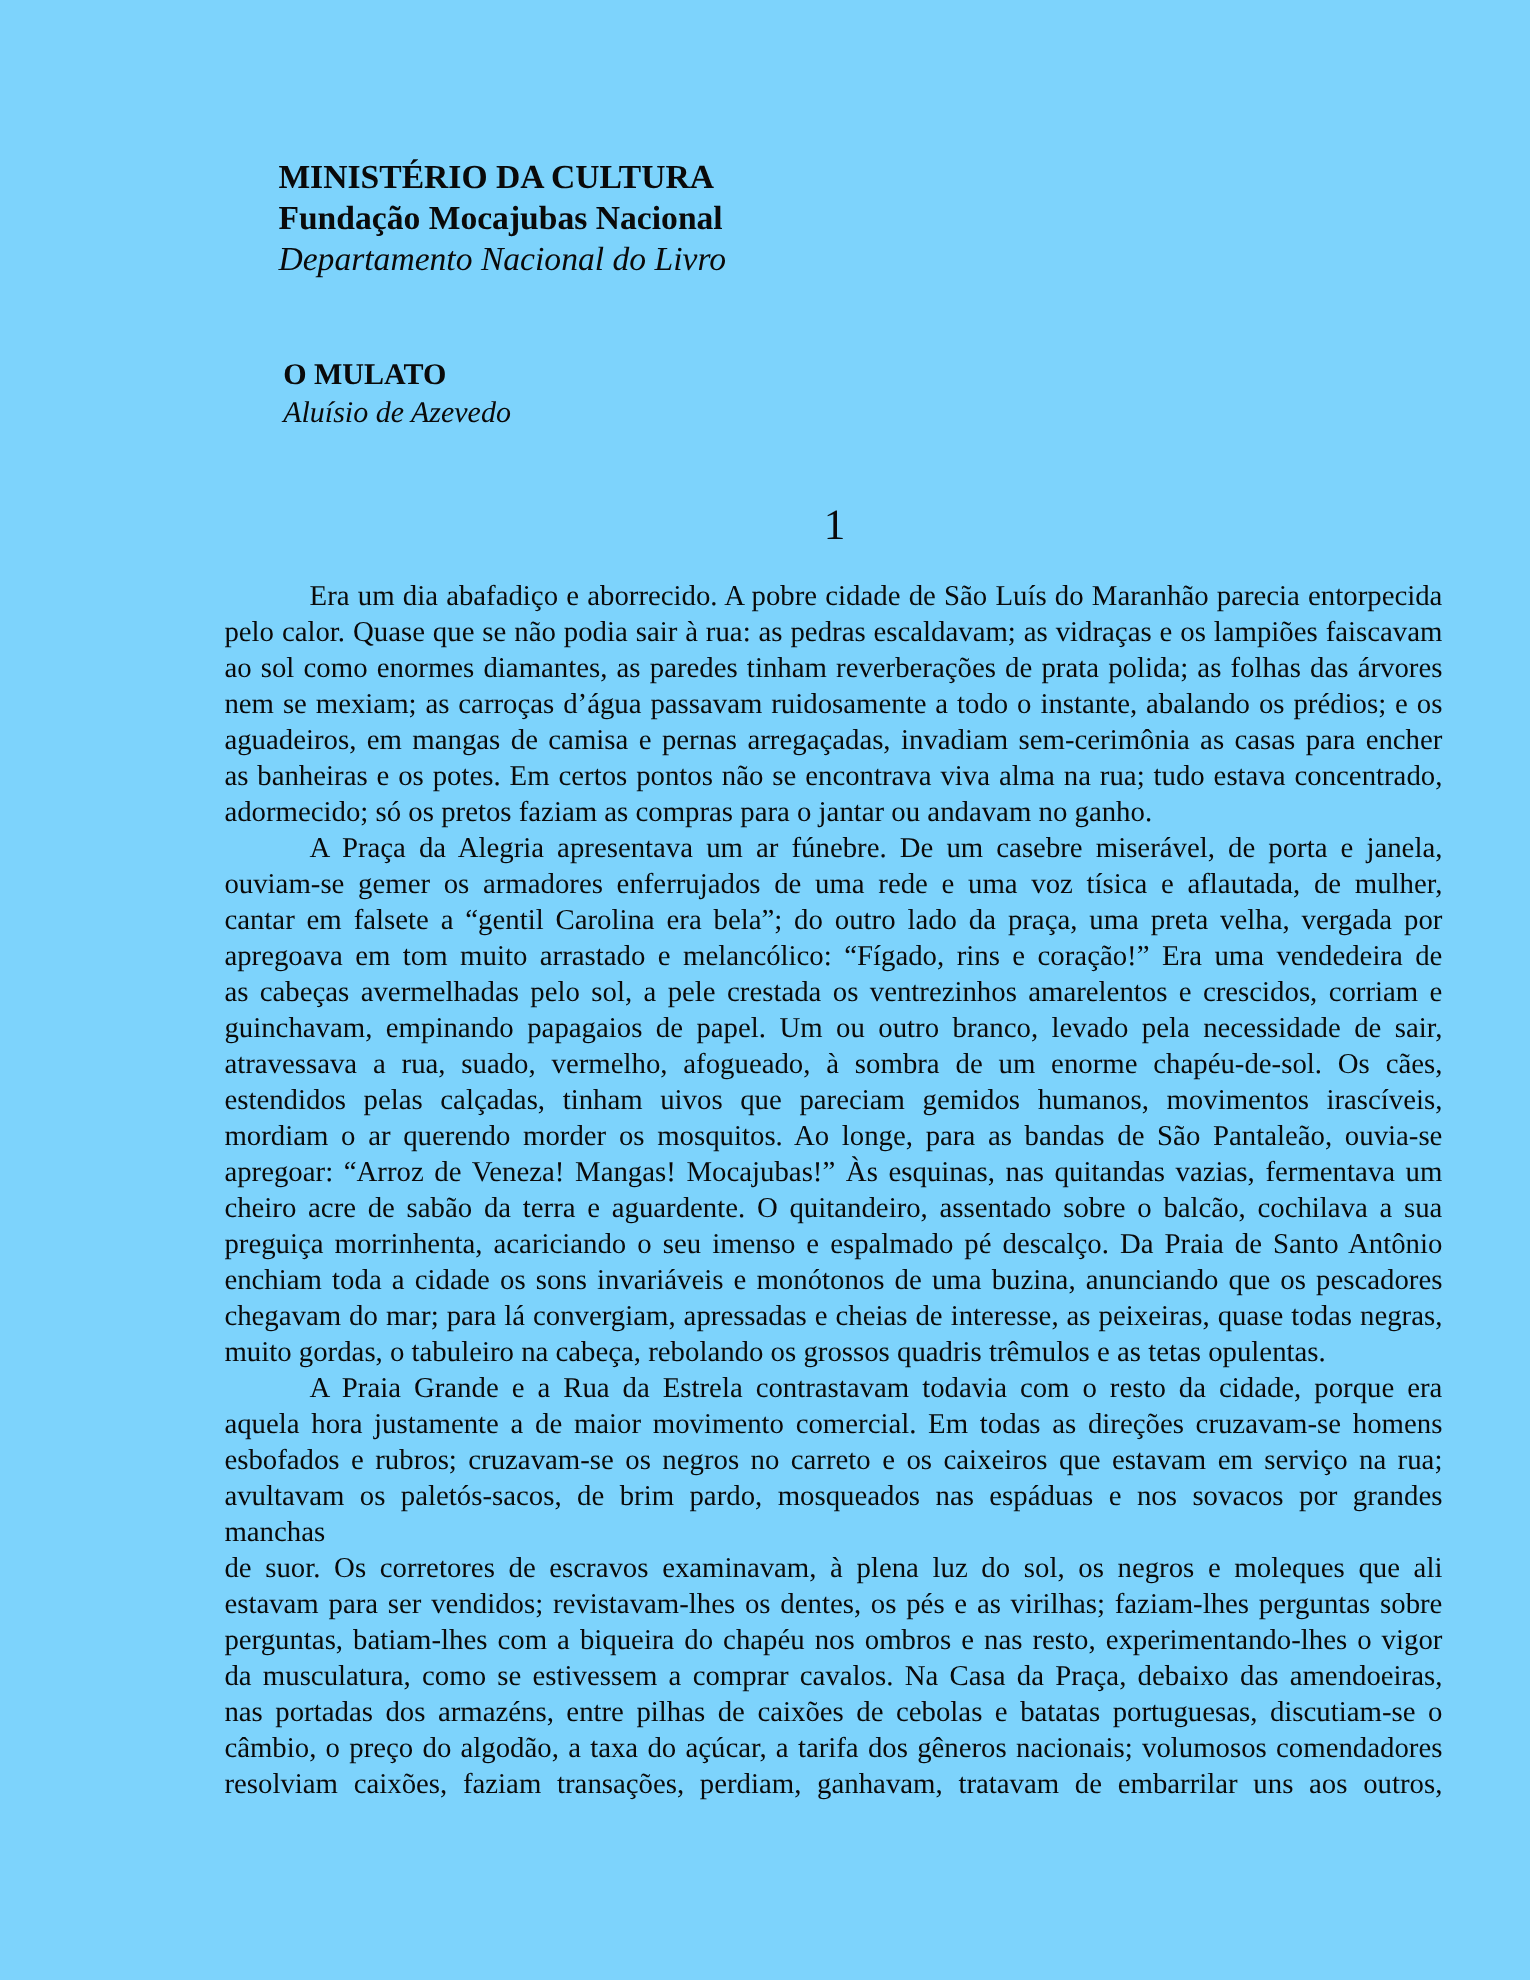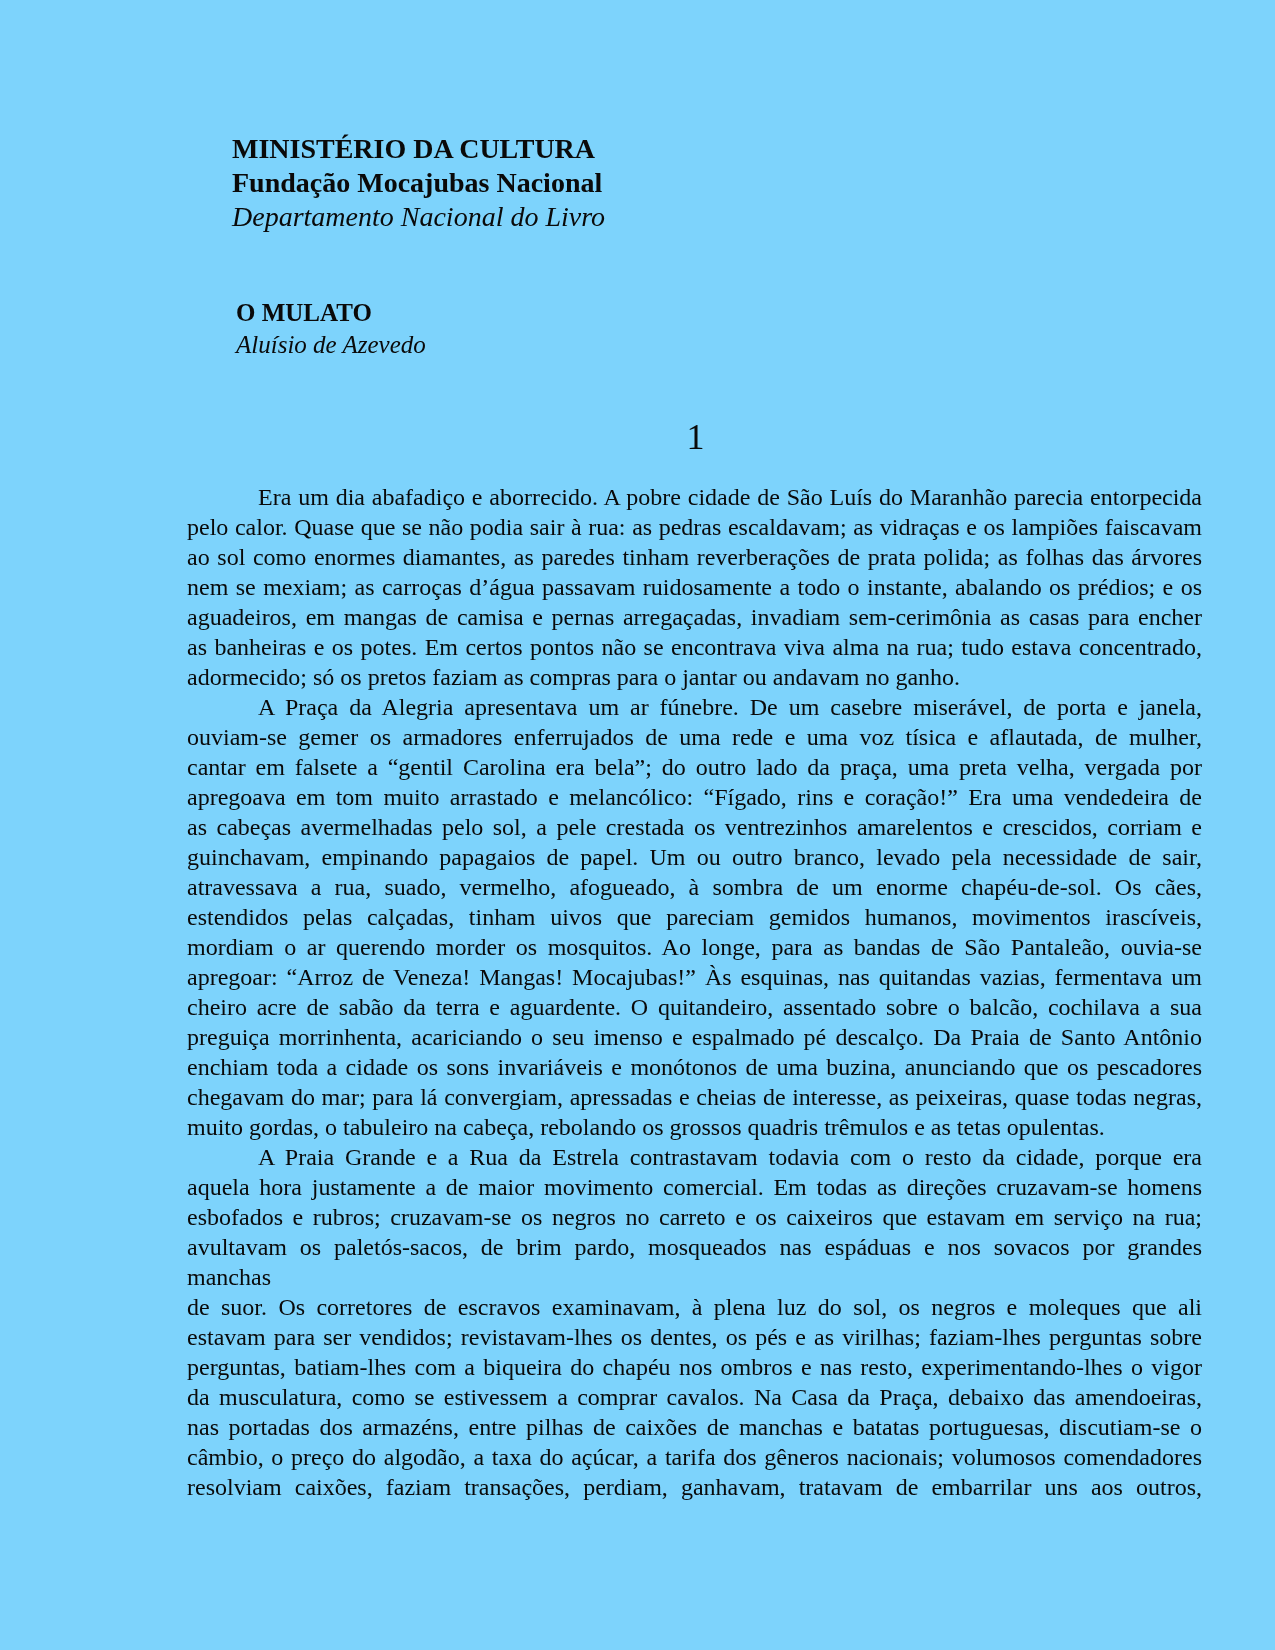--- a/index.html
+++ b/index.html
@@ -109,19 +109,19 @@
       </div>
     <div class="para">
         <div class="line first">A Praia Grande e a Rua da Estrela contrastavam todavia com o resto da cidade, porque era</div>
         <div class="line">aquela hora justamente a de maior movimento comercial. Em todas as direções cruzavam-se homens</div>
         <div class="line">esbofados e rubros; cruzavam-se os negros no carreto e os caixeiros que estavam em serviço na rua;</div>
         <div class="line">avultavam os paletós-sacos, de brim pardo, mosqueados nas espáduas e nos sovacos por grandes manchas</div>
         <div class="line">de suor. Os corretores de escravos examinavam, à plena luz do sol, os negros e moleques que ali</div>
         <div class="line">estavam para ser vendidos; revistavam-lhes os dentes, os pés e as virilhas; faziam-lhes perguntas sobre</div>
         <div class="line">perguntas, batiam-lhes com a biqueira do chapéu nos ombros e nas resto, experimentando-lhes o vigor</div>
         <div class="line">da musculatura, como se estivessem a comprar cavalos. Na Casa da Praça, debaixo das amendoeiras,</div>
-        <div class="line">nas portadas dos armazéns, entre pilhas de caixões de manchas e batatas portuguesas, discutiam-se o</div>
+        <div class="line">nas portadas dos armazéns, entre pilhas de caixões de cebolas e batatas portuguesas, discutiam-se o</div>
         <div class="line">câmbio, o preço do algodão, a taxa do açúcar, a tarifa dos gêneros nacionais; volumosos comendadores</div>
         <div class="line">resolviam caixões, faziam transações, perdiam, ganhavam, tratavam de embarrilar uns aos outros,</div>
       </div>
   </div>
 
 </div>
 
 </body></html>

